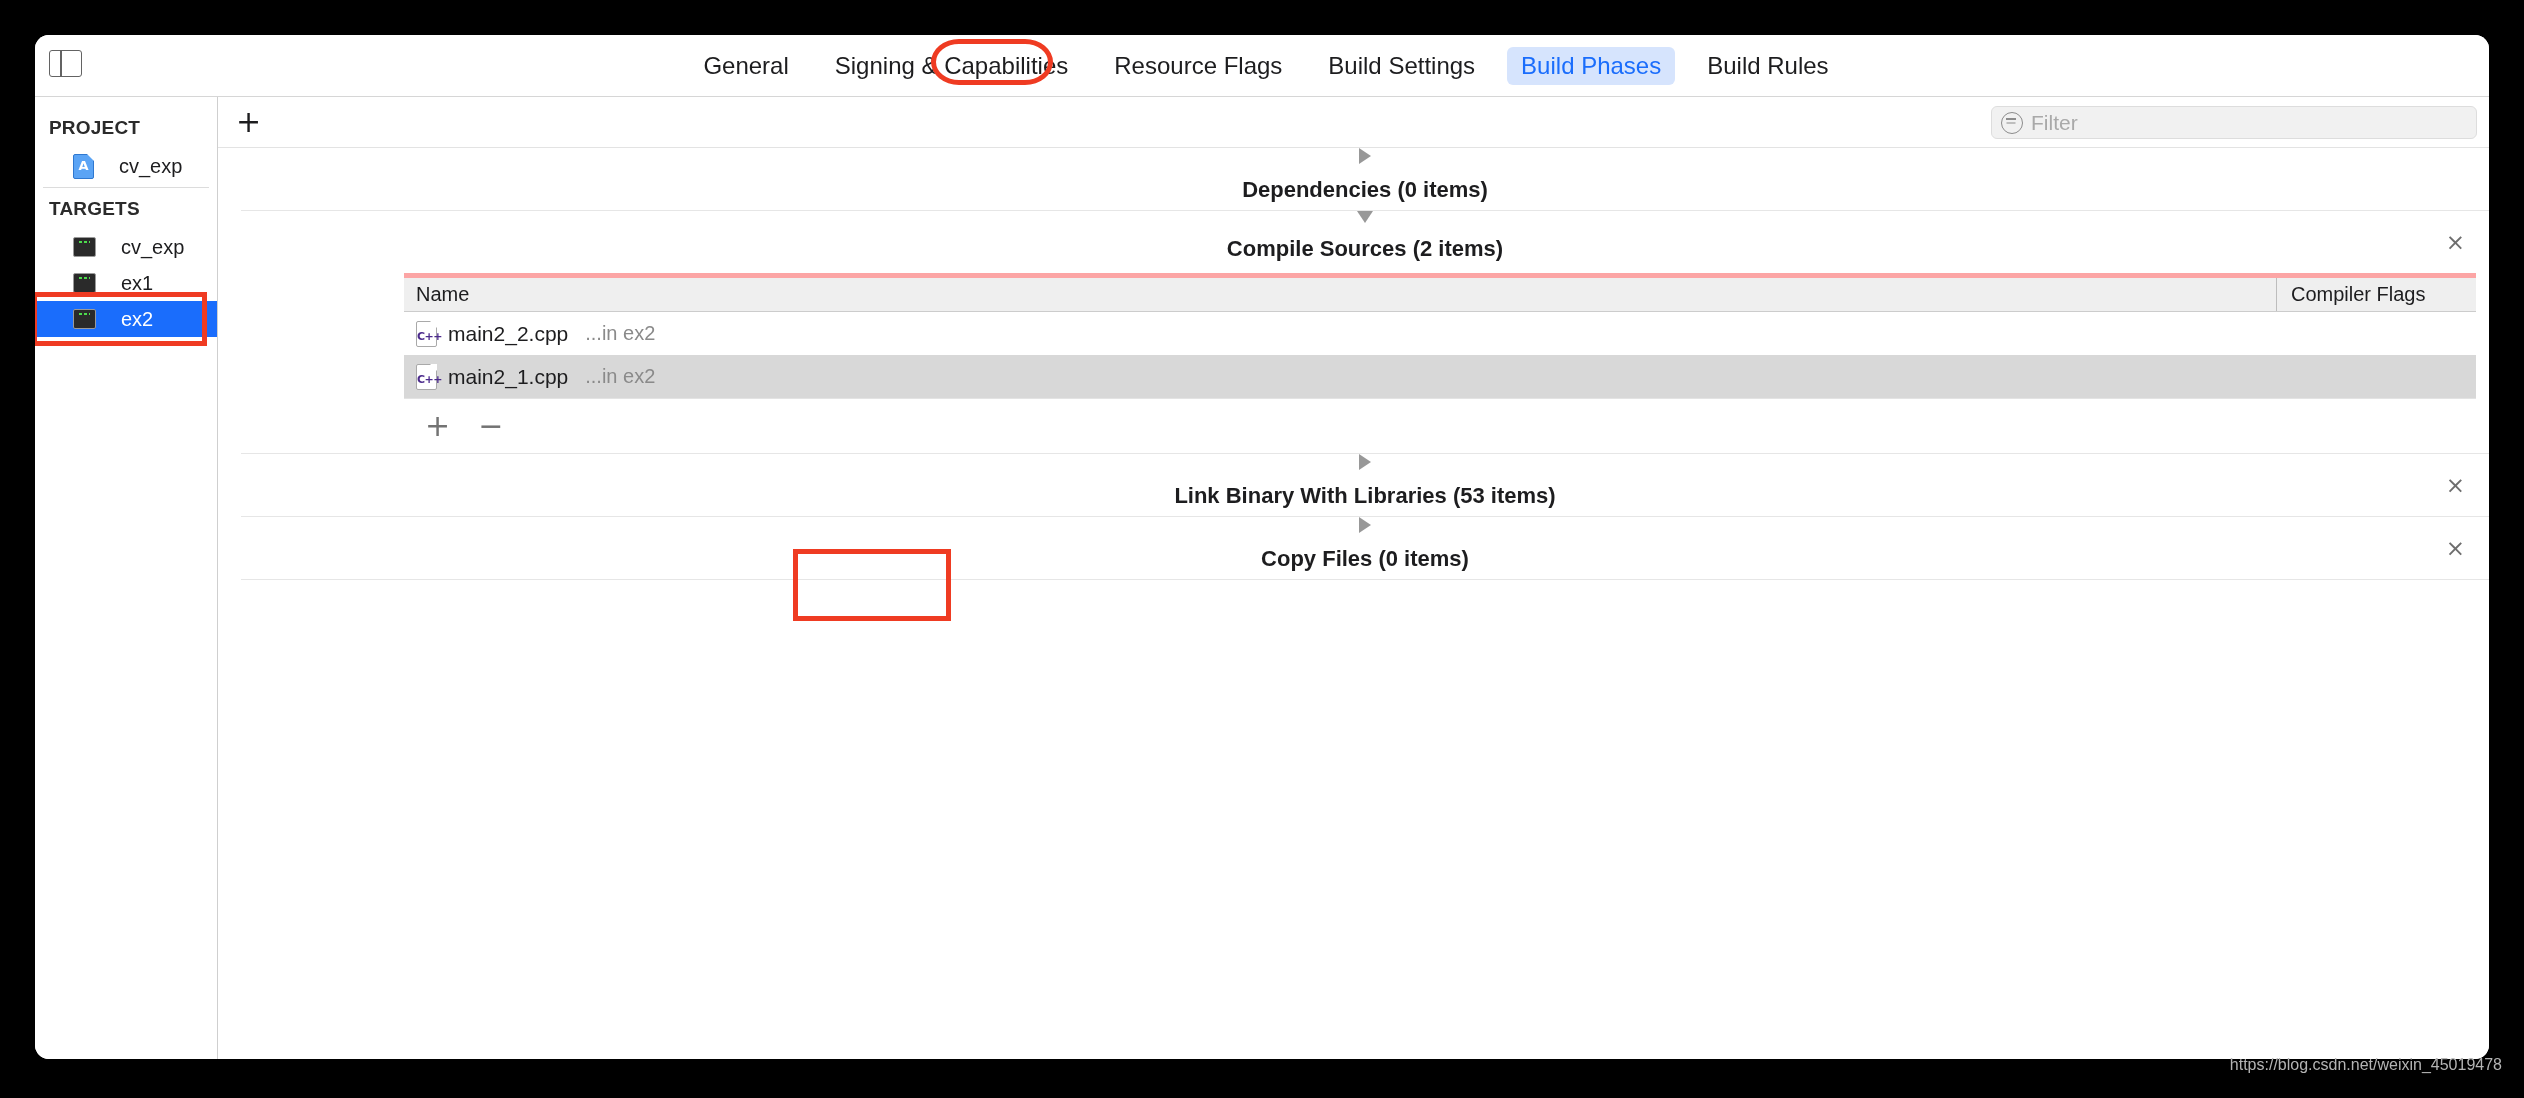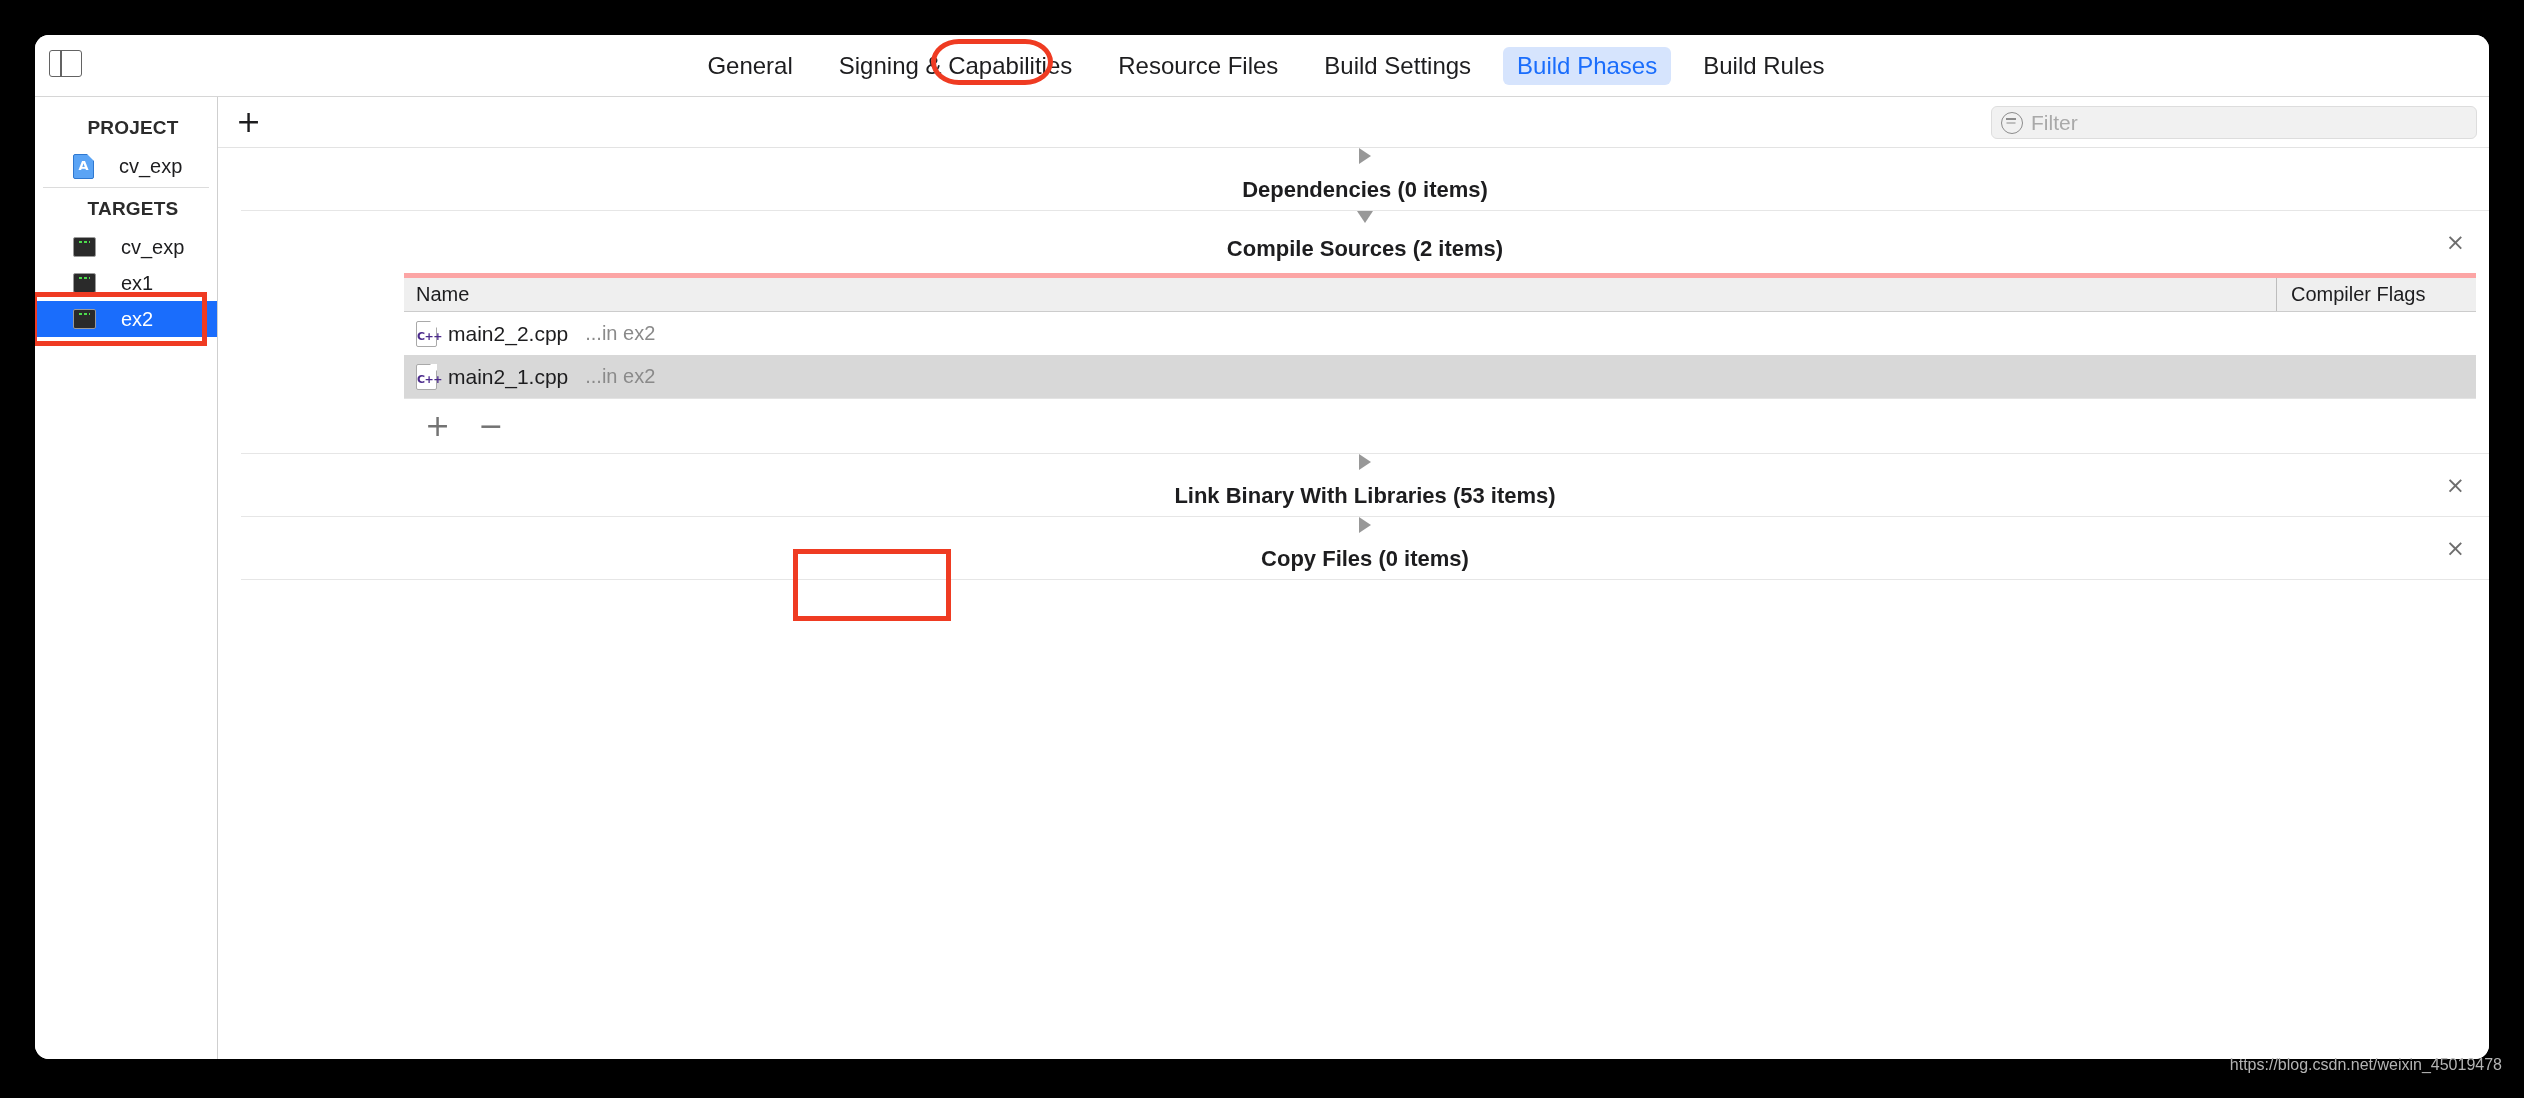--- a/index.html
+++ b/index.html
@@ -106,21 +106,20 @@
     flex: 0 0 183px;
     padding-top: 10px;
   }
 
   .side-group-title {
     font-size: 19px;
     font-weight: bold;
     color: #2b2b2b;
     letter-spacing: 0.2px;
     padding: 10px 0 9px 14px;
-    text-align: center;
   }
   .side-divider {
     height: 1px;
     background: #dcdcdc;
     margin: 3px 8px 0 8px;
   }
   .side-row {
     display: flex;
     align-items: center;
     height: 36px;
@@ -456,21 +455,21 @@
 <body>
 
 <div id="window">
 
   <div id="titlebar">
     <div id="sidebar-toggle"></div>
 
     <div id="tabs">
       <div class="tab">General</div>
       <div class="tab">Signing &amp; Capabilities</div>
-      <div class="tab">Resource Files</div>
+      <div class="tab">Resource Flags</div>
       <div class="tab">Build Settings</div>
       <div class="tab active">Build Phases</div>
       <div class="tab">Build Rules</div>
       <div id="anno-tab"></div>
     </div>
   </div>
 
   <div id="body">
 
     <div id="sidebar">

